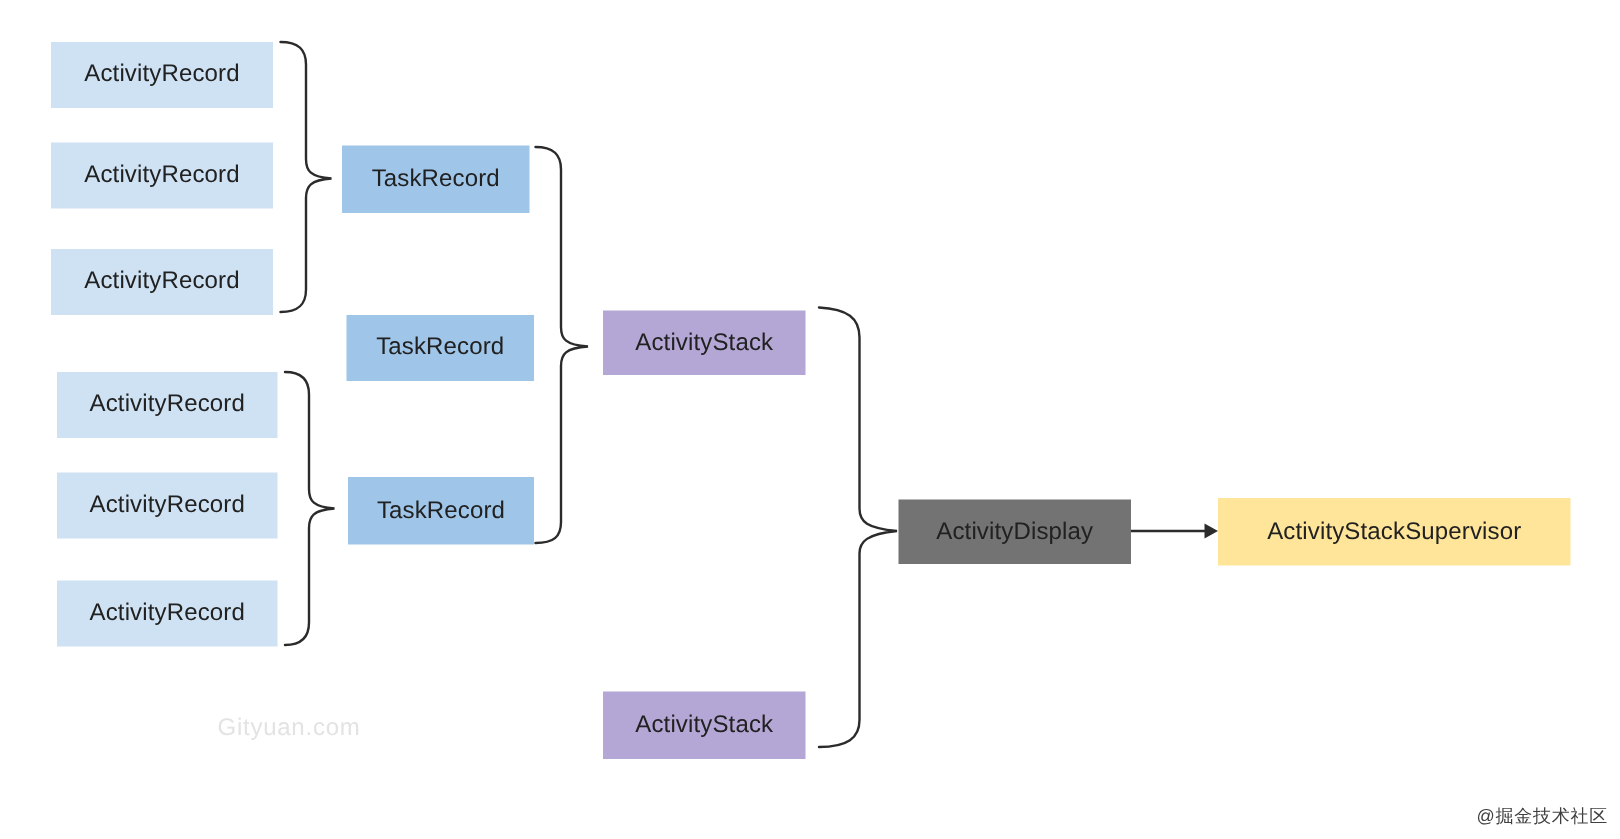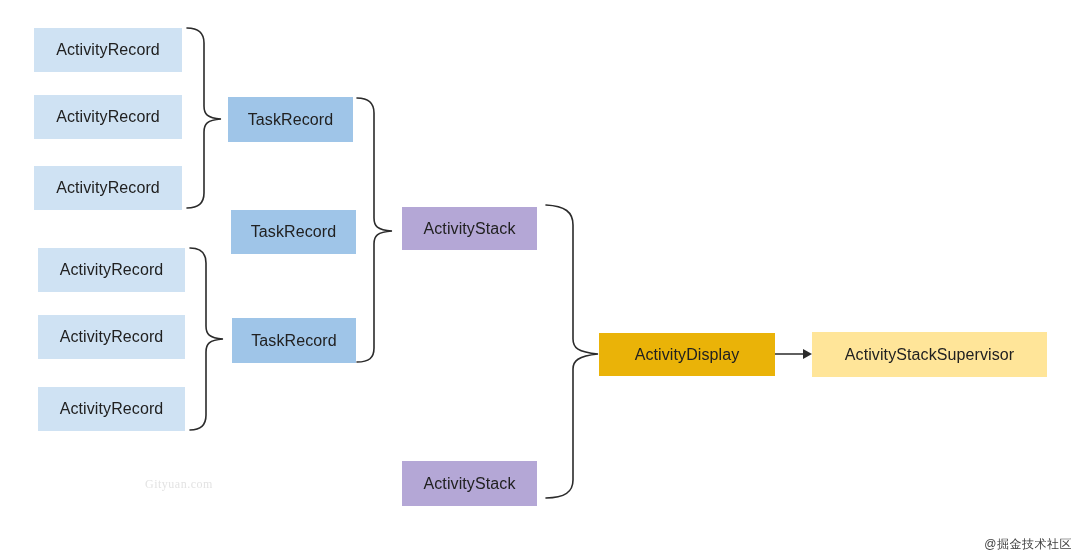--- a/index.html
+++ b/index.html
@@ -30,24 +30,23 @@
     justify-content: center;
     font-size: 16px;
     letter-spacing: 0.1px;
     white-space: nowrap;
     box-sizing: border-box;
   }
   .watermark {
     position: absolute;
     left: 145px;
     top: 477px;
-    font-size: 12px;
+    font-size: 16px;
     letter-spacing: 0.5px;
     user-select: none;
-    font-family: Liberation Serif, serif;
   }
   .source-badge {
     position: absolute;
     right: 8px;
     bottom: 6px;
     font-size: 12px;
     letter-spacing: 0.5px;
     margin-top: 41px;
   }
 </style>
@@ -70,21 +69,21 @@
       <div class="node" style="left: 34px; top: 95px; width: 148px; height: 44px; background: rgb(207, 226, 243); color: rgb(33, 33, 33);">ActivityRecord</div>
       <div class="node" style="left: 34px; top: 166px; width: 148px; height: 44px; background: rgb(207, 226, 243); color: rgb(33, 33, 33);">ActivityRecord</div>
       <div class="node" style="left: 38px; top: 248px; width: 147px; height: 44px; background: rgb(207, 226, 243); color: rgb(33, 33, 33);">ActivityRecord</div>
       <div class="node" style="left: 38px; top: 315px; width: 147px; height: 44px; background: rgb(207, 226, 243); color: rgb(33, 33, 33);">ActivityRecord</div>
       <div class="node" style="left: 38px; top: 387px; width: 147px; height: 44px; background: rgb(207, 226, 243); color: rgb(33, 33, 33);">ActivityRecord</div>
       <div class="node" style="left: 228px; top: 97px; width: 125px; height: 45px; background: rgb(159, 197, 232); color: rgb(33, 33, 33);">TaskRecord</div>
       <div class="node" style="left: 231px; top: 210px; width: 125px; height: 44px; background: rgb(159, 197, 232); color: rgb(33, 33, 33);">TaskRecord</div>
       <div class="node" style="left: 232px; top: 318px; width: 124px; height: 45px; background: rgb(159, 197, 232); color: rgb(33, 33, 33);">TaskRecord</div>
       <div class="node" style="left: 402px; top: 207px; width: 135px; height: 43px; background: rgb(180, 167, 214); color: rgb(33, 33, 33);">ActivityStack</div>
       <div class="node" style="left: 402px; top: 461px; width: 135px; height: 45px; background: rgb(180, 167, 214); color: rgb(33, 33, 33);">ActivityStack</div>
-      <div class="node" style="left: 599px; top: 333px; width: 176px; height: 43px; background: #eab308; color: rgb(33, 33, 33);">ActivityDisplay</div>
+      <div class="node" style="left: 599px; top: 333px; width: 155px; height: 43px; background: #737373; color: rgb(33, 33, 33);">ActivityDisplay</div>
       <div class="node" style="left: 812px; top: 332px; width: 235px; height: 45px; background: rgb(255, 229, 153); color: rgb(33, 33, 33);">ActivityStackSupervisor</div>
     </div>
 
   <div class="watermark" style="color: rgb(227, 227, 227);">Gityuan.com</div>
 
   <div class="source-badge" style="color: rgb(63, 63, 63);">@掘金技术社区</div>
 
 </div>
 
 </body></html>

